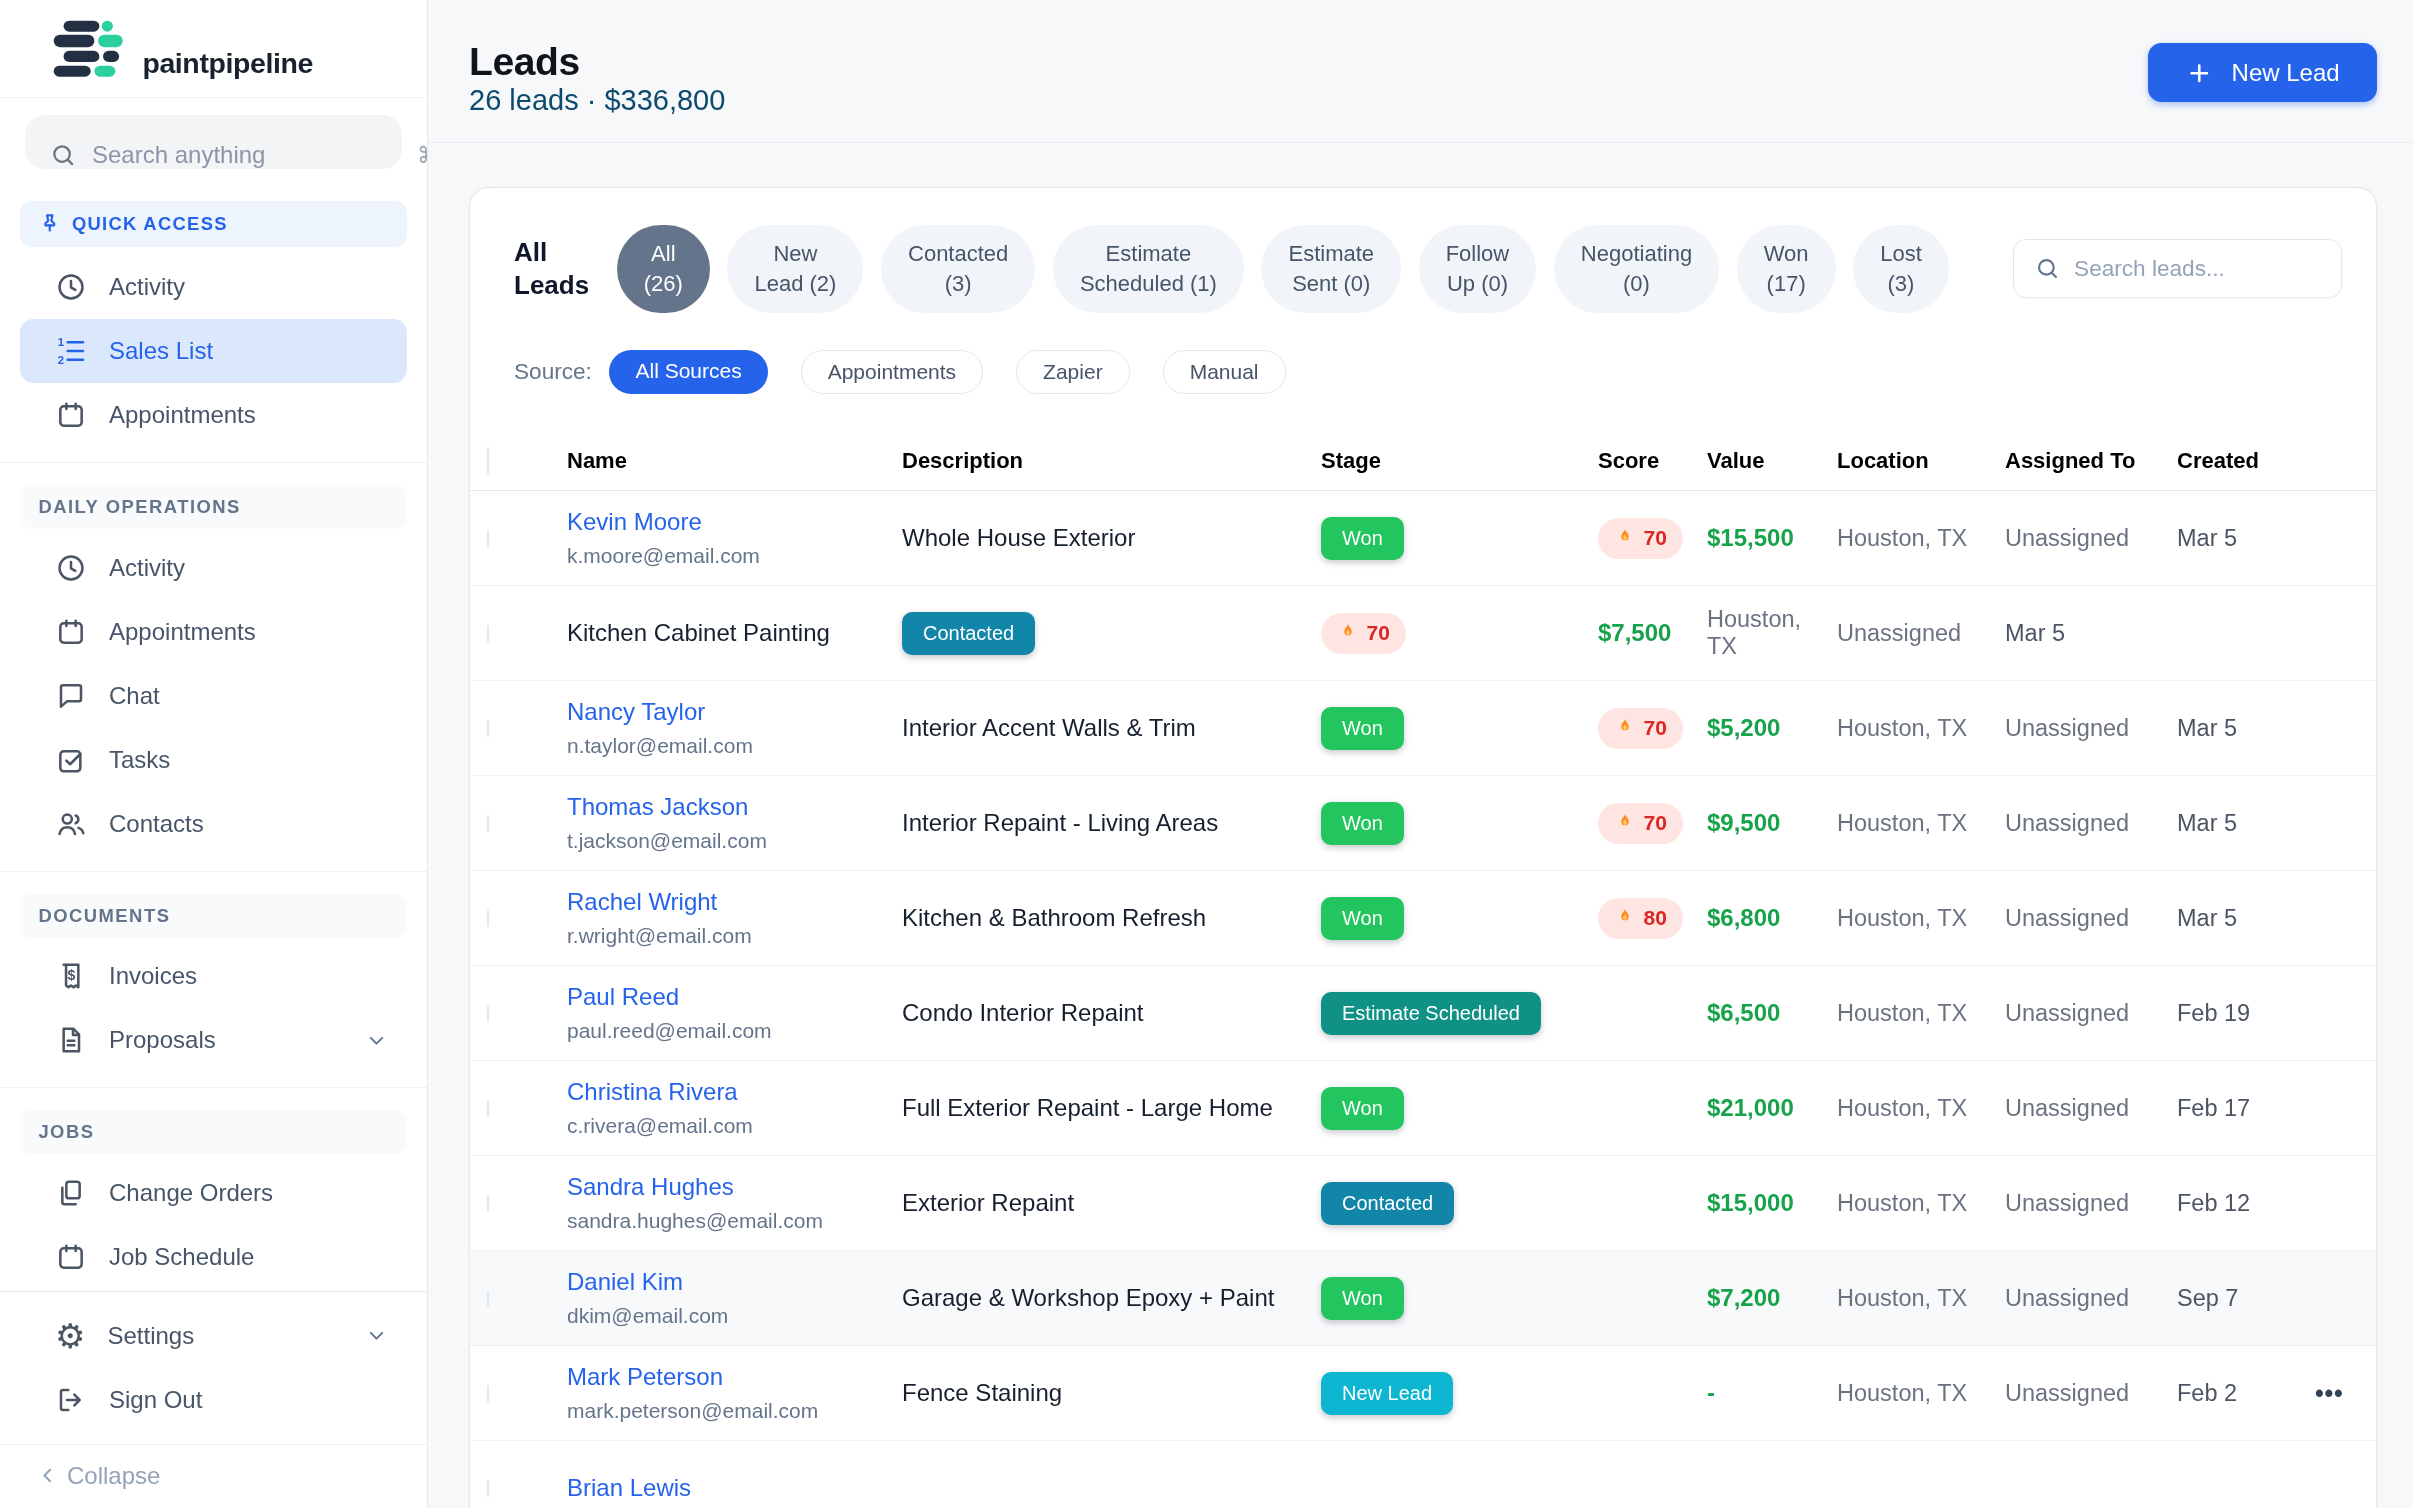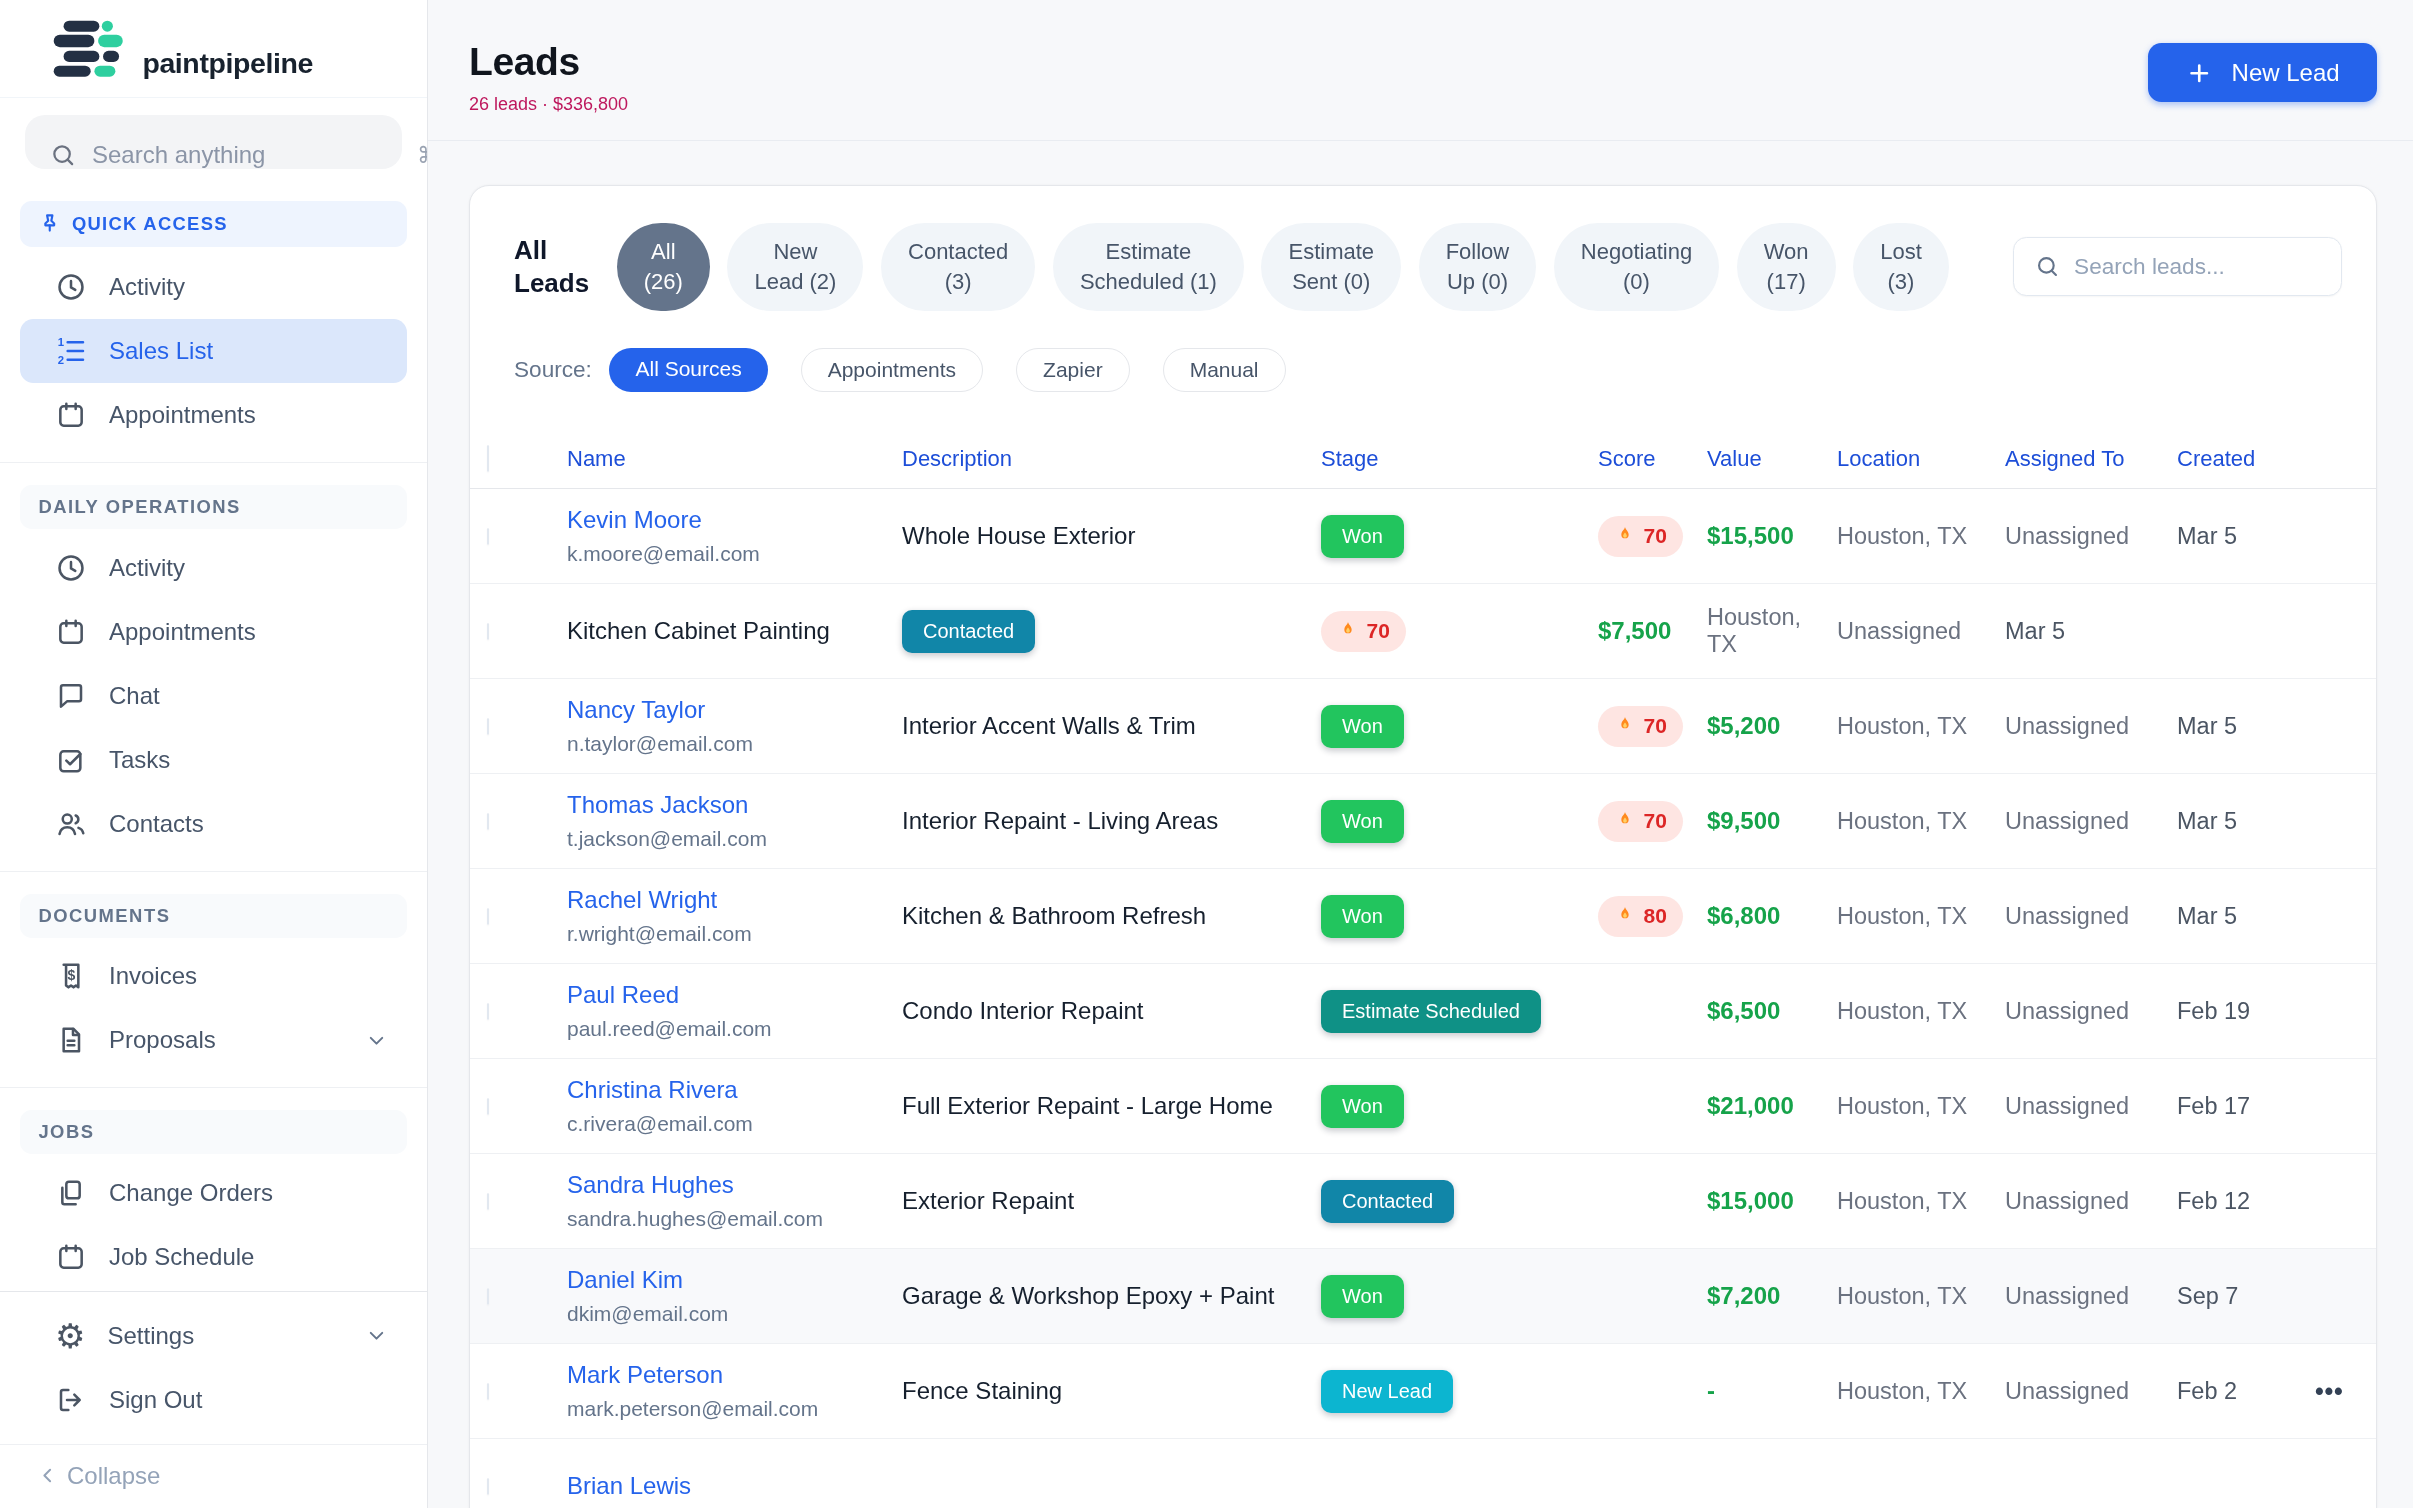--- a/index.html
+++ b/index.html
@@ -40,21 +40,21 @@
   .side-divider { height:0.8px; background:#eef0f3; margin:15px 0; }
 
   .sidebar-footer { position:absolute; left:0; right:0; bottom:0; background:#fff; border-top:0.8px solid #e5e7eb; padding-top:11.7px; }
   .collapse-row { border-top:0.8px solid #eef0f3; margin-top:11.7px; padding:17px 35px 18.4px; color:#94a3b8; font-size:24px; display:flex; align-items:center; gap:7px; cursor:pointer; }
   .collapse-row .icon svg { width:25px; height:25px; stroke:#94a3b8; }
 
   
   main { flex:1; position:relative; height:100%; }
   .page-header { display:flex; justify-content:space-between; align-items:flex-start; padding:40px 41px 25px; border-bottom:0.8px solid #e9ecf1; }
   .page-title { font-size:39px; font-weight:700; color:#10151d; letter-spacing:-0.4px; }
-  .page-subtitle { margin-top:10px; font-size:18px; color:#be185d; }
+  .page-subtitle { font-size:29px; color:#0c4a6e; }
   .btn-new-lead { background:#2563eb; color:#fff; border:none; border-radius:13.4px; height:59px; padding:0 37px; font-size:24px; font-family:inherit; display:flex; align-items:center; gap:18.4px; cursor:pointer; box-shadow:0 2.5px 6.7px rgba(37,99,235,.35); margin-top:3.4px; }
   .btn-new-lead .icon svg { width:28.5px; height:28.5px; stroke:#fff; stroke-width:2.2; }
 
   .card { margin:44px 41px 0; background:#fff; border:0.8px solid #e5e7eb; border-radius:20px; box-shadow:0 0.8px 2.5px rgba(16,24,40,.05); height:1425px; overflow:hidden; }
 
   .tabs-row { display:flex; align-items:center; gap:17.6px; padding:37px 34px 0 44px; }
   .tabs-label { font-size:26px; font-weight:700; color:#0f172a; line-height:1.25; margin-right:10px; }
   .tab-pill { border-radius:837px; background:#f1f5f9; color:#475569; font-size:22px; line-height:1.35; padding:14.2px 27px; text-align:center; cursor:pointer; white-space:nowrap; }
   .tab-pill.active { background:#64748b; color:#fff; }
   .leads-search { margin-left:auto; width:329px; height:59px; background:#fff; border:0.8px solid #e2e8f0; border-radius:13.4px; display:flex; align-items:center; gap:13.4px; padding:0 20px; box-shadow:0 0.8px 1.7px rgba(0,0,0,.04); }
@@ -62,21 +62,21 @@
   .leads-search input { flex:1; border:none; outline:none; background:transparent; font:inherit; font-size:22.6px; color:#475569; min-width:0; }
   .leads-search input::placeholder { color:#94a3b8; }
 
   .source-row { display:flex; align-items:center; gap:17.6px; padding:37px 34px 0 44px; font-size:22.6px; color:#64748b; }
   .src-pill { border-radius:837px; padding:9.2px 26px; font-size:21px; cursor:pointer; white-space:nowrap; }
   .src-pill.active { background:#2563eb; color:#fff; }
   .src-pill.plain { background:#fff; border:0.8px solid #e5e7eb; color:#475569; }
 
   .table-wrap { margin-top:37px; }
   .trow { display:grid; grid-template-columns:80px 335px 419px 277px 109px 130px 168px 172px 138px 1fr; align-items:center; padding:0 17px; }
-  .thead-row { height:60px; font-size:22px; color:#1d4ed8; font-weight:400; border-bottom:0.8px solid #e5e7eb; }
+  .thead-row { height:60px; font-size:22px; color:#000000; font-weight:700; border-bottom:0.8px solid #e5e7eb; }
   .body-row { height:95px; border-bottom:0.8px solid #eef0f3; }
   .body-row.highlight { background:#f8f9fb; }
 
   .checkbox { width:28.5px; height:28.5px; border:1.7px solid #e2e8f0; border-radius:8.4px; background:#fff; box-shadow:0 0.8px 1.7px rgba(0,0,0,.05); cursor:pointer; }
 
   .lead-name { color:#2563eb; font-size:24px; font-weight:500; cursor:pointer; }
   .lead-email { color:#64748b; font-size:21px; margin-top:7.5px; }
   .cell-desc { font-size:24px; color:#16202e; }
   .badge { display:inline-block; color:#fff; font-size:20px; font-weight:500; padding:10px 21px; border-radius:10px; box-shadow:0 2.5px 5.9px rgba(15,23,42,.22); white-space:nowrap; }
   .score-pill { display:inline-flex; align-items:center; gap:7.5px; background:#fee5e2; border-radius:837px; padding:8.4px 16px; color:#dc2626; font-weight:700; font-size:21px; }

